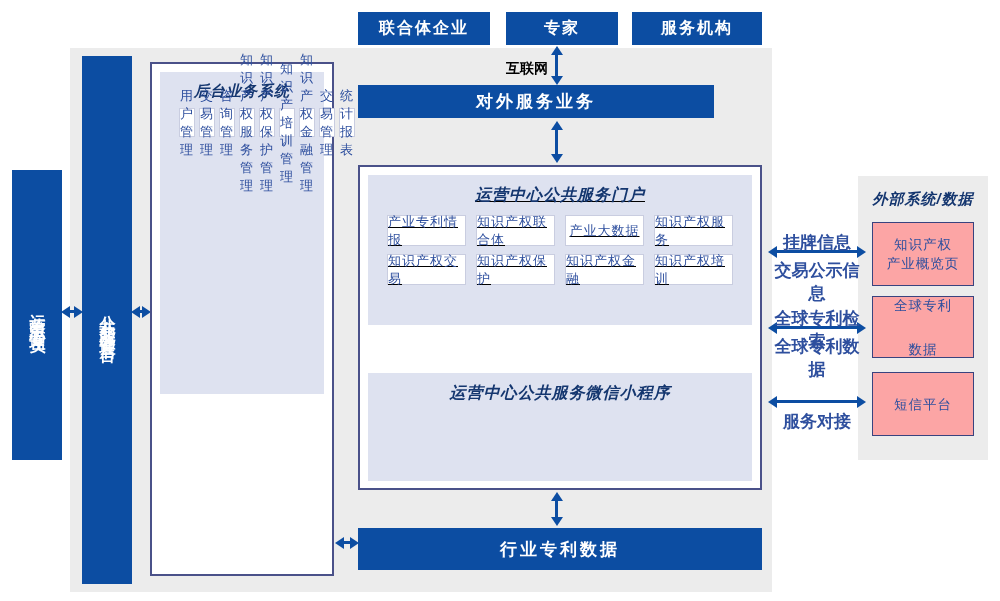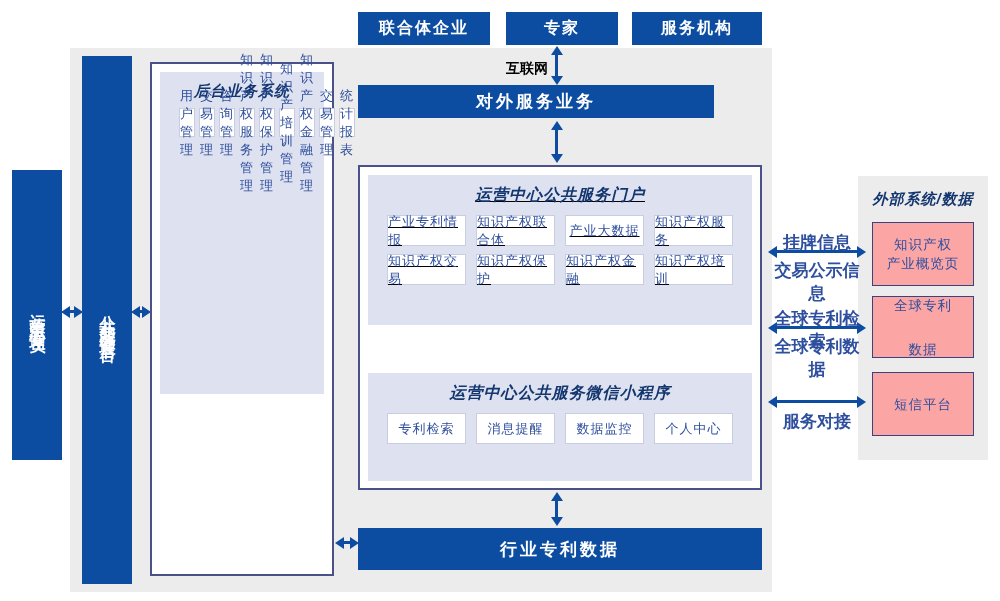--- a/index.html
+++ b/index.html
@@ -107,26 +107,20 @@
         <div class="item">产业大数据</div>
         <div class="item">知识产权服务</div>
         <div class="item">知识产权交易</div>
         <div class="item">知识产权保护</div>
         <div class="item">知识产权金融</div>
         <div class="item">知识产权培训</div>
       </div>
     </div>
     <div class="abs section" style="left:8px;top:206px;width:384px;height:108px;">
       <div class="sec-title big">运营中心公共服务微信小程序</div>
-      <div class="items-grid">
-        <div class="item">专利检索</div>
-        <div class="item">消息提醒</div>
-        <div class="item">数据监控</div>
-        <div class="item">个人中心</div>
-      </div>
     </div>
   </div>
 
   <div class="v-arrow" style="left:555px;top:501px;height:16px;"></div>
 
   <div class="h-arrow" style="left:344px;top:541px;width:6px;"></div>
 
   <div class="abs blue-box bar" style="left:358px;top:528px;width:404px;height:42px;">行业专利数据</div>
 
   <div class="abs ext-title" style="left:860px;top:190px;width:126px;">外部系统/数据</div>

